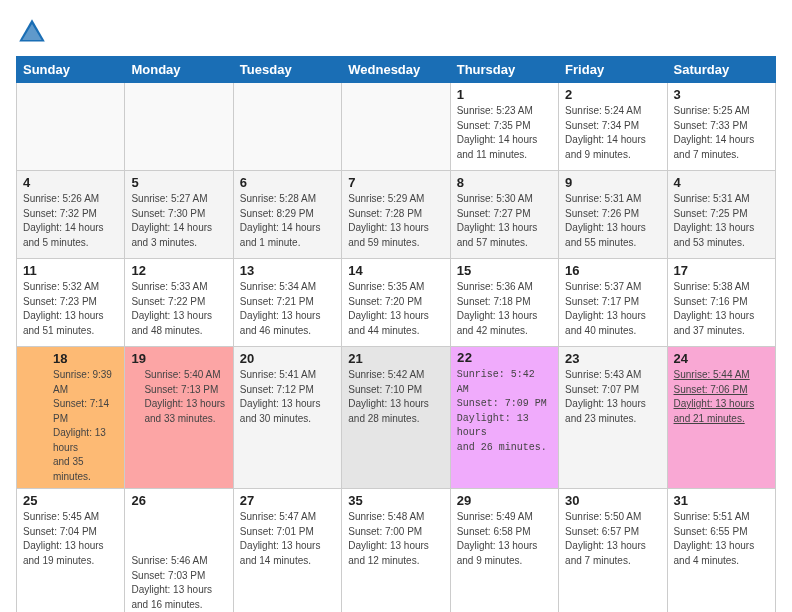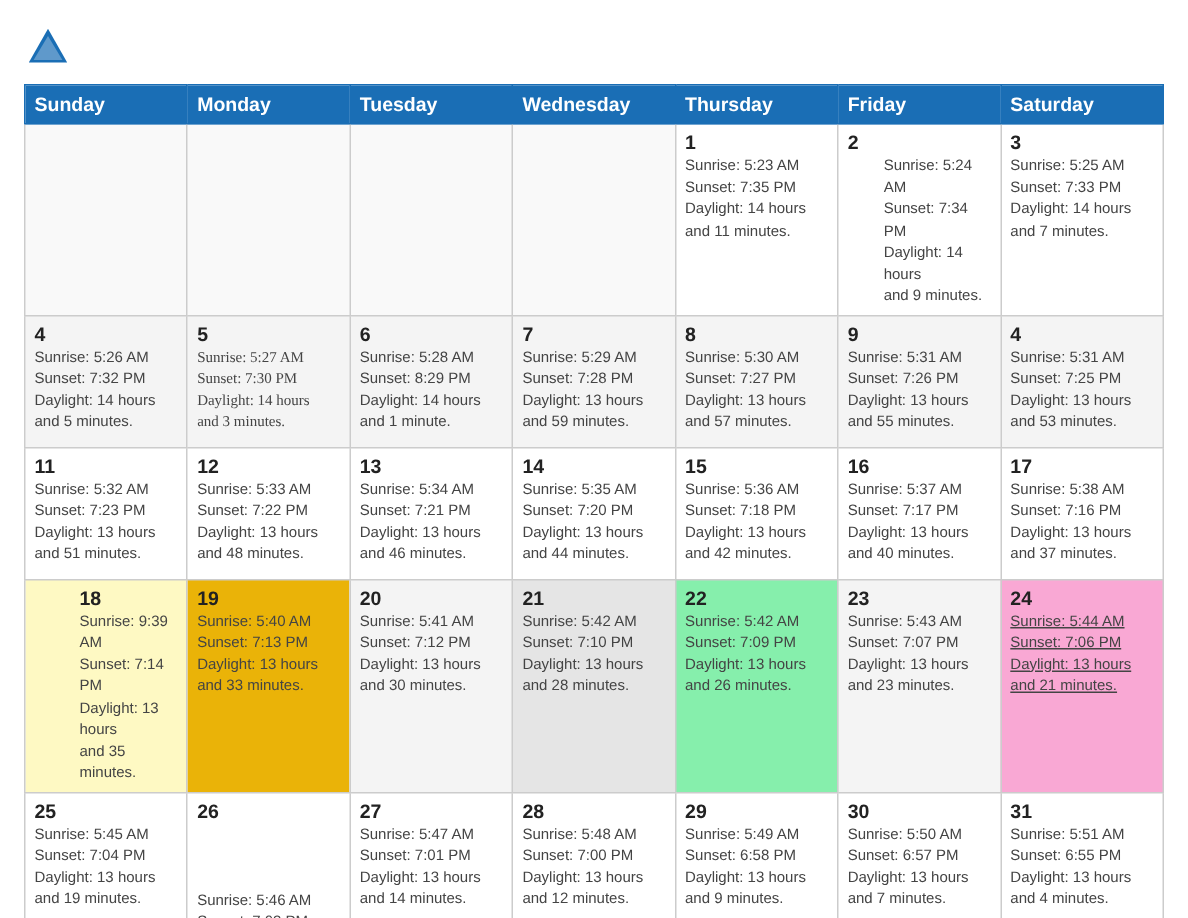--- a/index.html
+++ b/index.html
@@ -141,21 +141,21 @@
         <td class="empty"></td>
         <td>
           <div class="day-num">1</div>
           <div class="day-info" style="white-space: pre-line;">Sunrise: 5:23 AM
 Sunset: 7:35 PM
 Daylight: 14 hours
 and 11 minutes.</div>
         </td>
         <td>
           <div class="day-num">2</div>
-          <div class="day-info" style="white-space: pre-line; margin-left: 24px;">Sunrise: 5:24 AM
+          <div class="day-info" style="white-space: pre-line;">Sunrise: 5:24 AM
 Sunset: 7:34 PM
 Daylight: 14 hours
 and 9 minutes.</div>
         </td>
         <td>
           <div class="day-num">3</div>
           <div class="day-info" style="white-space: pre-line;">Sunrise: 5:25 AM
 Sunset: 7:33 PM
 Daylight: 14 hours
 and 7 minutes.</div>
@@ -164,21 +164,21 @@
       <tr>
         <td style="background: rgb(244, 244, 244);">
           <div class="day-num">4</div>
           <div class="day-info" style="white-space: pre-line;">Sunrise: 5:26 AM
 Sunset: 7:32 PM
 Daylight: 14 hours
 and 5 minutes.</div>
         </td>
         <td style="background: rgb(244, 244, 244);">
           <div class="day-num">5</div>
-          <div class="day-info" style="white-space: pre-line; font-family: Liberation Serif, serif;">Sunrise: 5:27 AM
+          <div class="day-info" style="white-space: pre-line;">Sunrise: 5:27 AM
 Sunset: 7:30 PM
 Daylight: 14 hours
 and 3 minutes.</div>
         </td>
         <td style="background: rgb(244, 244, 244);">
           <div class="day-num">6</div>
           <div class="day-info" style="white-space: pre-line;">Sunrise: 5:28 AM
 Sunset: 8:29 PM
 Daylight: 14 hours
 and 1 minute.</div>
@@ -257,49 +257,49 @@
         </td>
         <td>
           <div class="day-num">17</div>
           <div class="day-info" style="white-space: pre-line;">Sunrise: 5:38 AM
 Sunset: 7:16 PM
 Daylight: 13 hours
 and 37 minutes.</div>
         </td>
       </tr>
       <tr>
-        <td style="background: #fef9c3; padding-left: 36px;">
+        <td style="background: #fdba74; padding-left: 36px;">
           <div class="day-num">18</div>
           <div class="day-info" style="white-space: pre-line;">Sunrise: 9:39 AM
 Sunset: 7:14 PM
 Daylight: 13 hours
 and 35 minutes.</div>
         </td>
-        <td style="background: #eab308;">
+        <td style="background: #fca5a5;">
           <div class="day-num">19</div>
-          <div class="day-info" style="white-space: pre-line;">Sunrise: 5:40 AM
+          <div class="day-info" style="white-space: pre-line; margin-left: 13px;">Sunrise: 5:40 AM
 Sunset: 7:13 PM
 Daylight: 13 hours
 and 33 minutes.</div>
         </td>
         <td style="background: rgb(244, 244, 244);">
           <div class="day-num">20</div>
           <div class="day-info" style="white-space: pre-line;">Sunrise: 5:41 AM
 Sunset: 7:12 PM
 Daylight: 13 hours
 and 30 minutes.</div>
         </td>
         <td style="background: #e5e5e5;">
           <div class="day-num">21</div>
           <div class="day-info" style="white-space: pre-line;">Sunrise: 5:42 AM
 Sunset: 7:10 PM
 Daylight: 13 hours
 and 28 minutes.</div>
         </td>
-        <td style="background: #86efac;">
+        <td style="background: #f0abfc; font-family: Liberation Mono, monospace;">
           <div class="day-num">22</div>
           <div class="day-info" style="white-space: pre-line;">Sunrise: 5:42 AM
 Sunset: 7:09 PM
 Daylight: 13 hours
 and 26 minutes.</div>
         </td>
         <td style="background: rgb(244, 244, 244);">
           <div class="day-num">23</div>
           <div class="day-info" style="white-space: pre-line;">Sunrise: 5:43 AM
 Sunset: 7:07 PM
@@ -330,21 +330,21 @@
 and 16 minutes.</div>
         </td>
         <td>
           <div class="day-num">27</div>
           <div class="day-info" style="white-space: pre-line;">Sunrise: 5:47 AM
 Sunset: 7:01 PM
 Daylight: 13 hours
 and 14 minutes.</div>
         </td>
         <td>
-          <div class="day-num">28</div>
+          <div class="day-num">35</div>
           <div class="day-info" style="white-space: pre-line;">Sunrise: 5:48 AM
 Sunset: 7:00 PM
 Daylight: 13 hours
 and 12 minutes.</div>
         </td>
         <td>
           <div class="day-num">29</div>
           <div class="day-info" style="white-space: pre-line;">Sunrise: 5:49 AM
 Sunset: 6:58 PM
 Daylight: 13 hours

